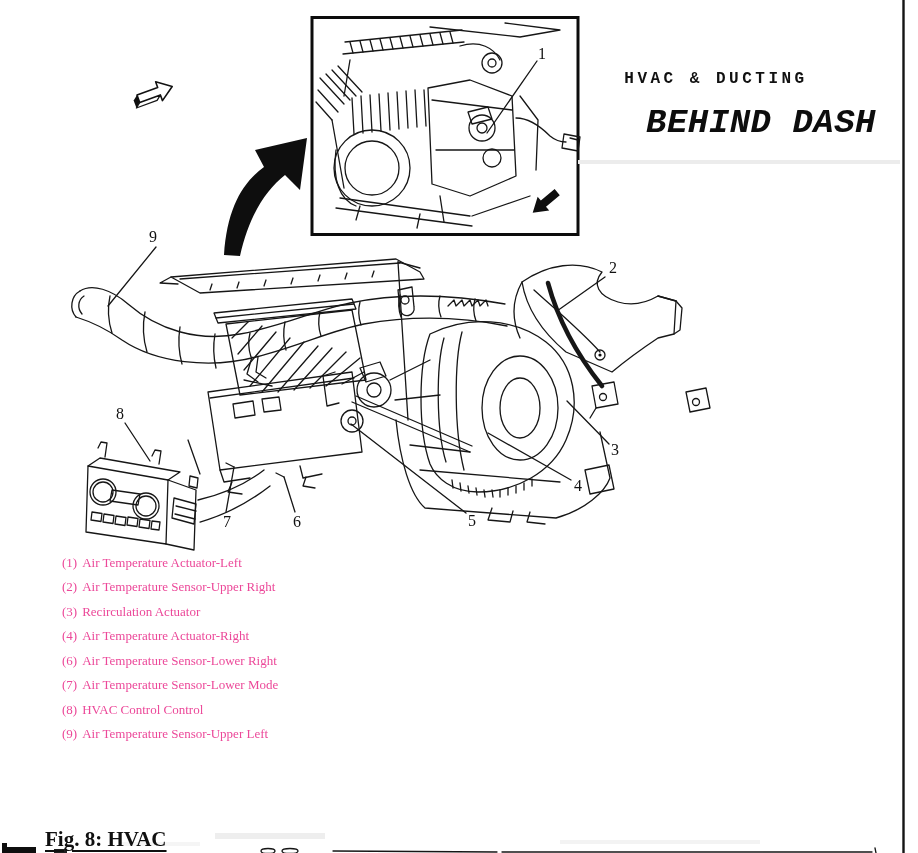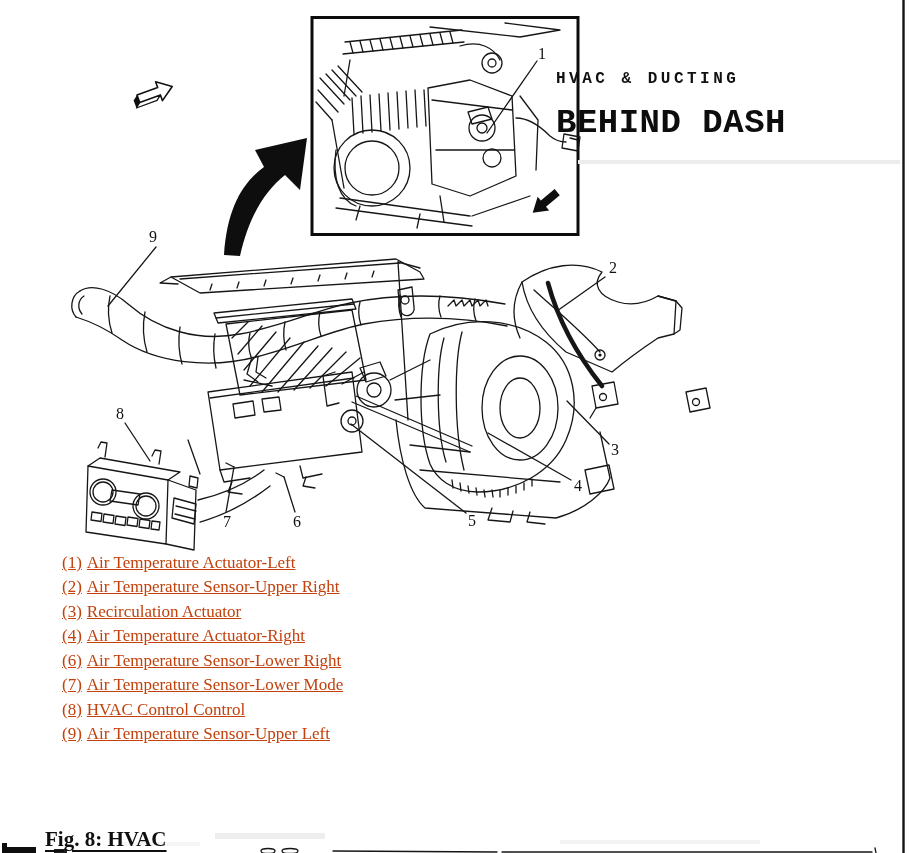--- a/index.html
+++ b/index.html
@@ -7,27 +7,27 @@
         font-family:"Liberation Serif", serif;color:#141414;}
   svg.art{position:absolute;left:0;top:0;}
   svg.art path, svg.art line, svg.art circle, svg.art ellipse, svg.art polyline, svg.art polygon{
     fill:none;stroke:#161616;stroke-width:1.3;stroke-linecap:round;stroke-linejoin:round;}
   svg.art .fill{fill:#0e0e0e;stroke:none;}
   svg.art .wfill{fill:#ffffff;stroke:#111111;stroke-width:1.6;}
   svg.art .thick{stroke-width:4.6;}
   svg.art .box{stroke-width:3;stroke:#0c0c0c;fill:#ffffff;}
   svg.art .rule{stroke:#141414;stroke-width:2.4;}
   svg.art .smudge{stroke:none;}
-  .kicker{position:absolute;left:556px;top:70px;width:320px;
+  .kicker{position:absolute;left:556px;top:70px;width:320px;text-align:center;
           font-family:"Liberation Mono", monospace;font-weight:bold;font-size:16px;
           letter-spacing:3.5px;color:#111;white-space:nowrap;}
-  .bigtitle{position:absolute;left:556px;top:104px;width:320px;text-align:left;
+  .bigtitle{position:absolute;left:556px;top:104px;width:320px;text-align:right;
           font-family:"Liberation Mono", monospace;font-weight:bold;font-size:34px;
-          letter-spacing:0.5px;color:#0d0d0d;white-space:nowrap;}
-  .legend{position:absolute;left:62px;top:551px;font-size:17px;line-height:24.45px;color:#c2410c;text-decoration:underline;}
+          letter-spacing:0.5px;color:#0d0d0d;white-space:nowrap;font-style:italic;}
+  .legend{position:absolute;left:62px;top:551px;font-size:13px;line-height:24.45px;color:#ec4899;}
   .legend .row{white-space:nowrap;}
   .legend .num{margin-right:5px;}
   .caption{position:absolute;left:45px;top:811px;font-size:21px;font-weight:bold;color:#101010;
            text-decoration:underline;text-underline-offset:4px;white-space:nowrap;margin-top:16px;}
   .callout{position:absolute;width:16px;height:18px;text-align:center;font-size:16px;
            font-family:"Liberation Serif", serif;color:#111;line-height:18px;}
 </style>
 </head>
 <body>
 

